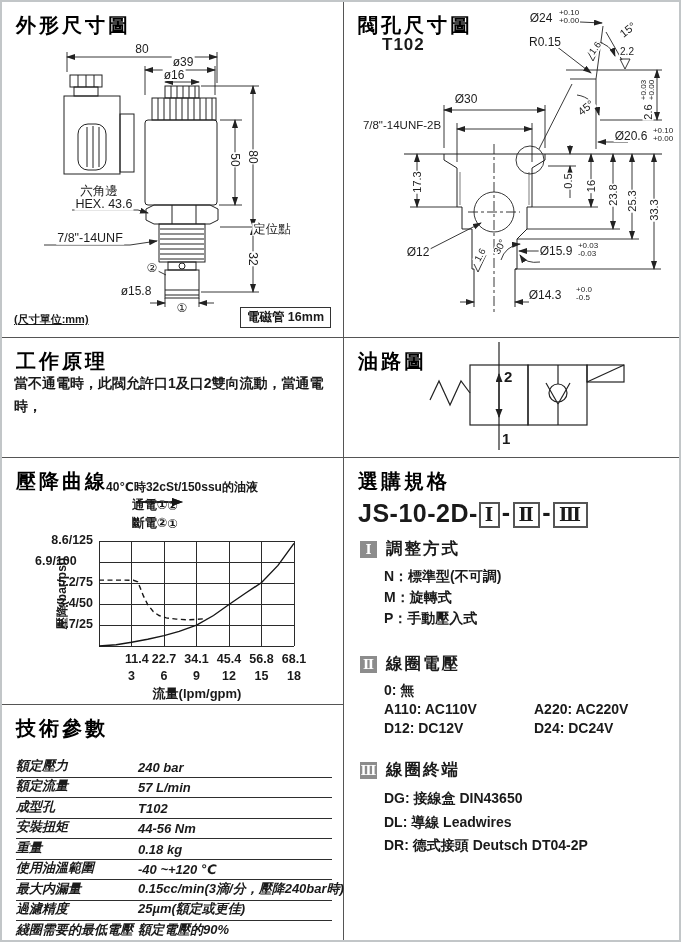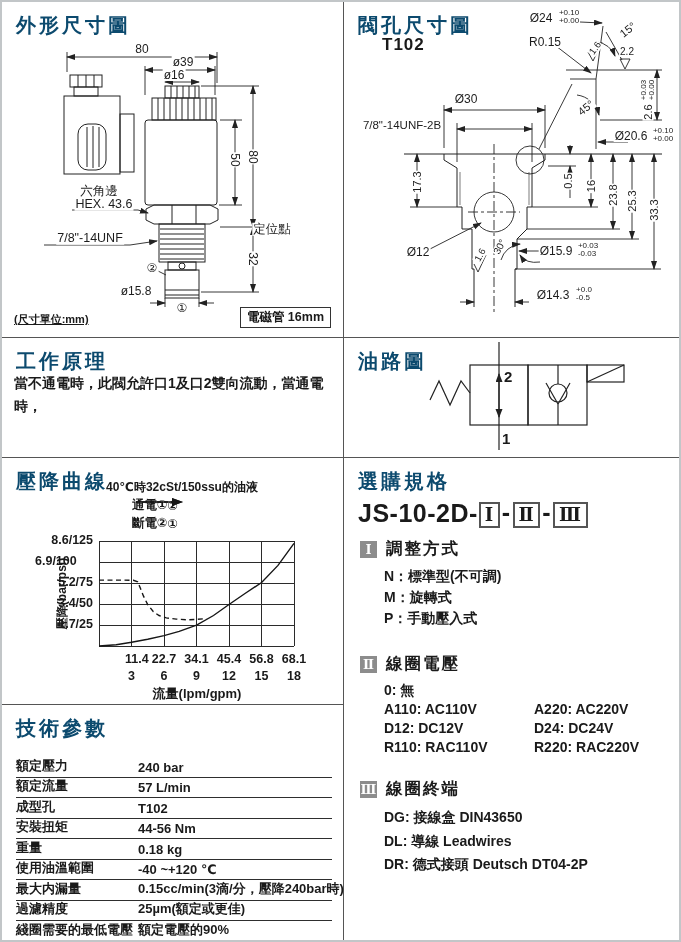--- a/index.html
+++ b/index.html
@@ -3,21 +3,21 @@
 <meta charset="utf-8">
 <style>
   html,body{margin:0;padding:0;background:#8f9396;}
   .page{position:relative;width:681px;height:942px;margin:0 auto;background:#fff;
     font-family:"Liberation Sans","DejaVu Sans",sans-serif;color:#1a1a1a;
     border:2px solid #c2c6c8;box-sizing:border-box;overflow:hidden;}
   .panel{position:absolute;background:#fff;box-sizing:border-box;}
   .b-r{border-right:1px solid #555;}
   .b-b{border-bottom:1px solid #555;}
   .panel-title{position:absolute;left:14px;top:10px;font-size:20px;font-weight:bold;
-    letter-spacing:3px;color:#0c4a6e;}
+    letter-spacing:3px;color:#000000;}
   svg{position:absolute;left:0;top:0;}
   .lbl-layer{position:absolute;left:0;top:0;right:0;bottom:0;pointer-events:none;}
   .dim-label{position:absolute;font-size:11px;line-height:1;color:#1d1d1d;background:#fff;
     padding:0 1px;white-space:nowrap;font-weight:500;}
   .tol{font-size:8px;line-height:8px;letter-spacing:0;}
   .unit-note{position:absolute;left:12px;top:310px;font-size:11px;font-weight:bold;text-decoration:underline;}
   .badge{position:absolute;right:12px;top:305px;border:1px solid #333;padding:1px 6px;
     font-size:12.5px;font-weight:bold;}
   .cavity-sub{position:absolute;left:38px;top:33px;font-size:17px;font-weight:bold;letter-spacing:1px;}
   .body-text{position:absolute;left:12px;top:34px;font-size:14px;line-height:23px;font-weight:bold;}
@@ -46,21 +46,21 @@
   .sec-row{display:flex;font-size:14px;font-weight:bold;line-height:21px;}
   .sec-cell{white-space:nowrap;}
   .sec-cell.c0{width:150px;}
   .sec.s2 .sec-row{line-height:19px;}
   .sec.s3 .sec-row{line-height:23.5px;}
   .sec.s1{margin-bottom:24px;}
   .sec.s2{margin-bottom:21px;}
   
   .params-table{position:absolute;left:14px;right:11px;top:52px;}
   .param-row{display:flex;align-items:flex-end;border-bottom:1px solid #2e2e2e;
-    padding:3px 0 2px 0;height:14.5px;font-size:13px;font-weight:bold;}
+    padding:3px 0 2px 0;height:14.5px;font-size:13px;font-weight:bold;font-style:italic;}
   .param-label{width:122px;flex:0 0 122px;white-space:nowrap;}
   .param-value{white-space:nowrap;}
 </style>
 </head>
 <body>
 
 <div class="page">
 
   <div class="panel b-r b-b" style="left:0;top:0;width:342px;height:336px;">
     <div class="panel-title">外形尺寸圖</div>
@@ -310,21 +310,21 @@
         <span class="dim-label" style="font-size: 11px; left: 288px; top: 199px; transform: translate(-50%, -50%) rotate(-90deg);">25.3</span>
         <span class="dim-label" style="font-size: 11px; left: 310px; top: 208px; transform: translate(-50%, -50%) rotate(-90deg);">33.3</span>
         <span class="dim-label" style="font-size: 12px; left: 74px; top: 250px; transform: translate(-50%, -50%);">Ø12</span>
         <span class="dim-label" style="font-size: 9.5px; left: 136px; top: 253px; transform: translate(-50%, -50%) rotate(-62deg);">1.6</span>
         <span class="dim-label" style="font-size: 10px; left: 156px; top: 245px; transform: translate(-50%, -50%) rotate(-62deg);">30°</span>
         <span class="dim-label" style="font-size: 12px; left: 212px; top: 249px; transform: translate(-50%, -50%);">Ø15.9</span>
         <span class="dim-label tol" style="left: 244px; top: 248px; transform: translate(-50%, -50%);">
           <div>+0.03</div>
           <div>-0.03</div>
         </span>
-        <span class="dim-label" style="font-size: 12px; left: 209px; top: 293px; transform: translate(-50%, -50%); text-align: right;">Ø14.3</span>
+        <span class="dim-label" style="font-size: 12px; left: 201px; top: 293px; transform: translate(-50%, -50%); text-align: right;">Ø14.3</span>
         <span class="dim-label tol" style="left: 240px; top: 292px; transform: translate(-50%, -50%);">
           <div>+0.0</div>
           <div>-0.5</div>
         </span>
       </div>
   </div>
 
   <div class="panel b-r b-b" style="left:0;top:336px;width:342px;height:120px;">
     <div class="panel-title">工作原理</div>
     <div class="body-text">
@@ -459,24 +459,20 @@
               <span class="sec-cell">0:  無</span>
             </div>
             <div class="sec-row">
               <span class="sec-cell c0">A110:  AC110V</span>
               <span class="sec-cell">A220:  AC220V</span>
             </div>
             <div class="sec-row">
               <span class="sec-cell c0">D12:  DC12V</span>
               <span class="sec-cell">D24:  DC24V</span>
             </div>
-            <div class="sec-row">
-              <span class="sec-cell c0">R110:  RAC110V</span>
-              <span class="sec-cell">R220:  RAC220V</span>
-            </div>
           </div>
         </div>
         <div class="sec s3">
           <div class="sec-head">
             <span class="marker">Ⅲ</span>
             <span class="sec-title">線圈終端</span>
           </div>
           <div class="sec-rows">
             <div class="sec-row">
               <span class="sec-cell">DG:  接線盒 DIN43650</span>

